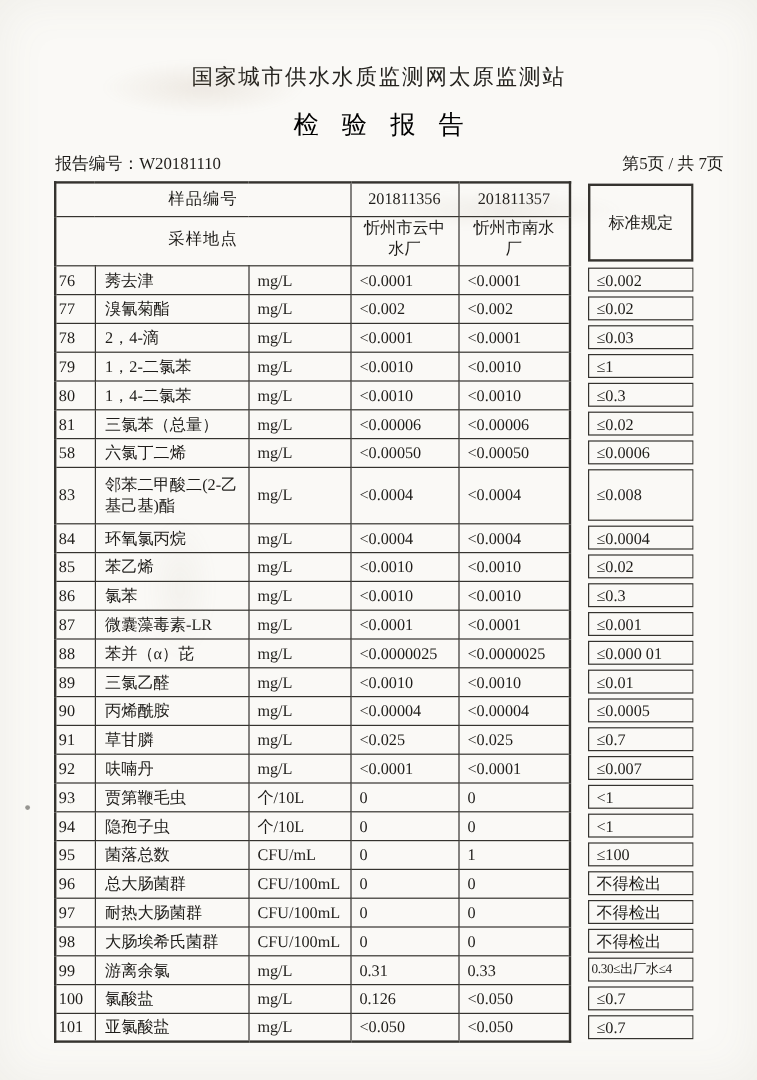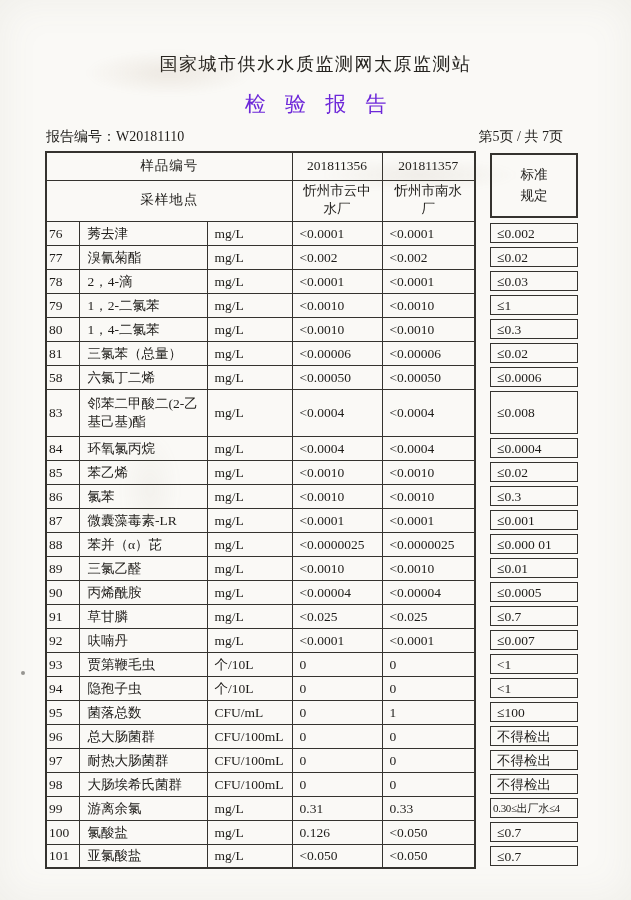--- a/index.html
+++ b/index.html
@@ -17,40 +17,40 @@
       background:radial-gradient(ellipse at center,rgba(150,120,90,0.12),transparent 70%);filter:blur(2px);}
   .g2{left:320px;top:158px;width:200px;height:34px;
       background:radial-gradient(ellipse at center,rgba(140,120,100,0.09),transparent 70%);filter:blur(2px);}
   .g3{left:120px;top:430px;width:60px;height:120px;
       background:radial-gradient(ellipse at center,rgba(140,125,105,0.06),transparent 70%);filter:blur(3px);}
   .speck{position:absolute;left:21px;top:671px;width:4px;height:4px;border-radius:50%;
          background:rgba(70,68,64,0.55);}
   .org-title{margin:0;padding-top:52px;text-align:center;font-size:18px;font-weight:500;
              letter-spacing:1.5px;color:#25231f;}
   .report-title{margin:14px 0 0 7px;text-align:center;font-size:21px;font-weight:500;
-                letter-spacing:7px;color:#6d28d9;}
+                letter-spacing:7px;color:#000000;}
   .meta-row{display:flex;justify-content:space-between;align-items:flex-end;
-            margin:10px 68px 0 46px;font-size:14px;}
+            margin:10px 28px 0 46px;font-size:14px;}
   .report-table{border-collapse:collapse;table-layout:fixed;margin:5px 0 0 45px;
                 font-size:13.5px;line-height:1.3;}
   .report-table td{border:1px solid var(--ink);padding:0 7px;vertical-align:middle;
                    overflow:hidden;word-break:break-all;}
   
   thead tr.h1 td:not(.gap):not(.stdcell){border-top:2px solid var(--ink);margin-left:23px;}
   tbody tr:last-child td:not(.gap):not(.stdcell){border-bottom:2px solid var(--ink);}
   .report-table td:first-child{border-left:2px solid var(--ink);}
   .report-table td.v2{border-right:2px solid var(--ink);}
   
   .report-table td.gap{border:none;padding:0;}
   
   .report-table td.stdcell{border:none;padding:0;position:relative;}
   .std-box{position:absolute;left:0;right:0;top:2px;bottom:2px;border:1.5px solid var(--ink);
            display:flex;align-items:center;padding:0 6px;box-sizing:border-box;
            white-space:nowrap;overflow:hidden;}
-  .std-box.head{top:1px;bottom:3px;border-width:2px;flex-direction:column;justify-content:center;
+  .std-box.head{top:1px;bottom:3px;border-width:2px;flex-direction:row;justify-content:center;
                 white-space:normal;line-height:1.5;}
   .std-box.small{font-size:11px;padding:0 2px;letter-spacing:-0.3px;}
   tr.h1{height:28px;}
   tr.h2{height:38px;font-family:Liberation Mono, monospace;}
   tbody tr{height:24px;}
   tbody tr.tall{height:47px;}
   td.labelcell{text-align:center;letter-spacing:1px;}
   td.c{text-align:center;}
   td.loc{line-height:1.35;padding:2px 6px;}
   td.no{text-align:left;padding:0 2px;margin-top:44px;}

